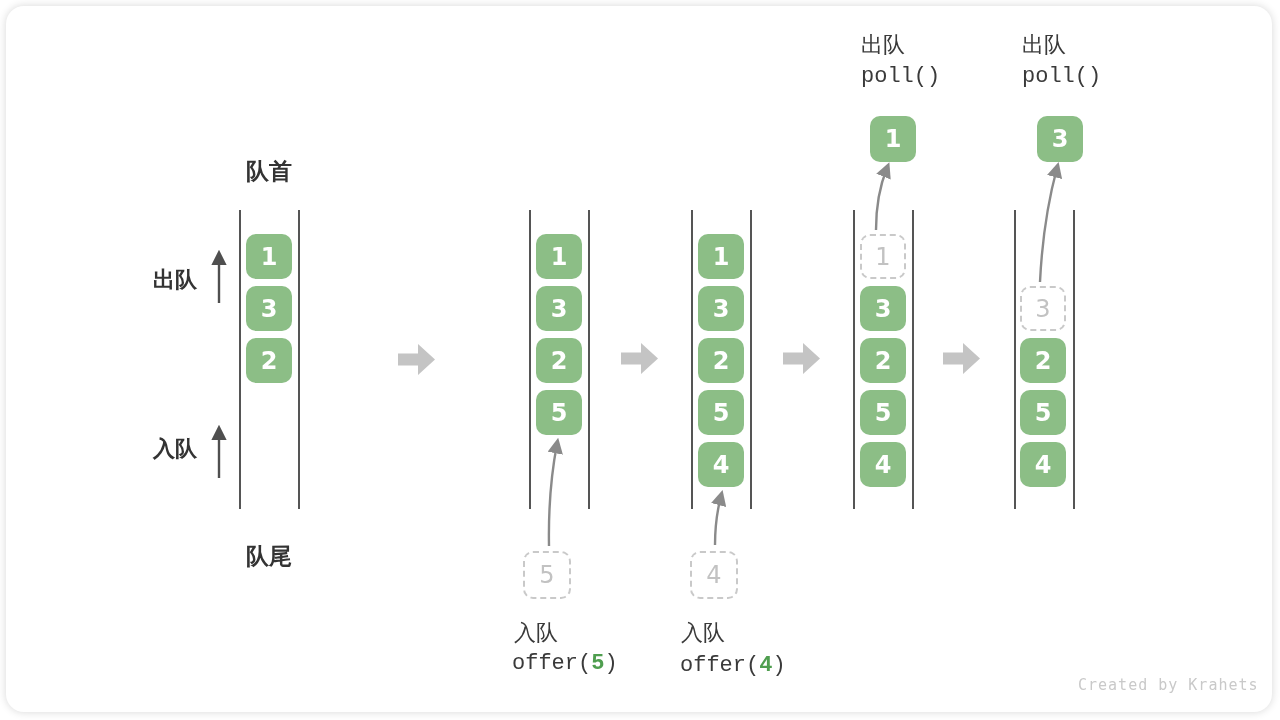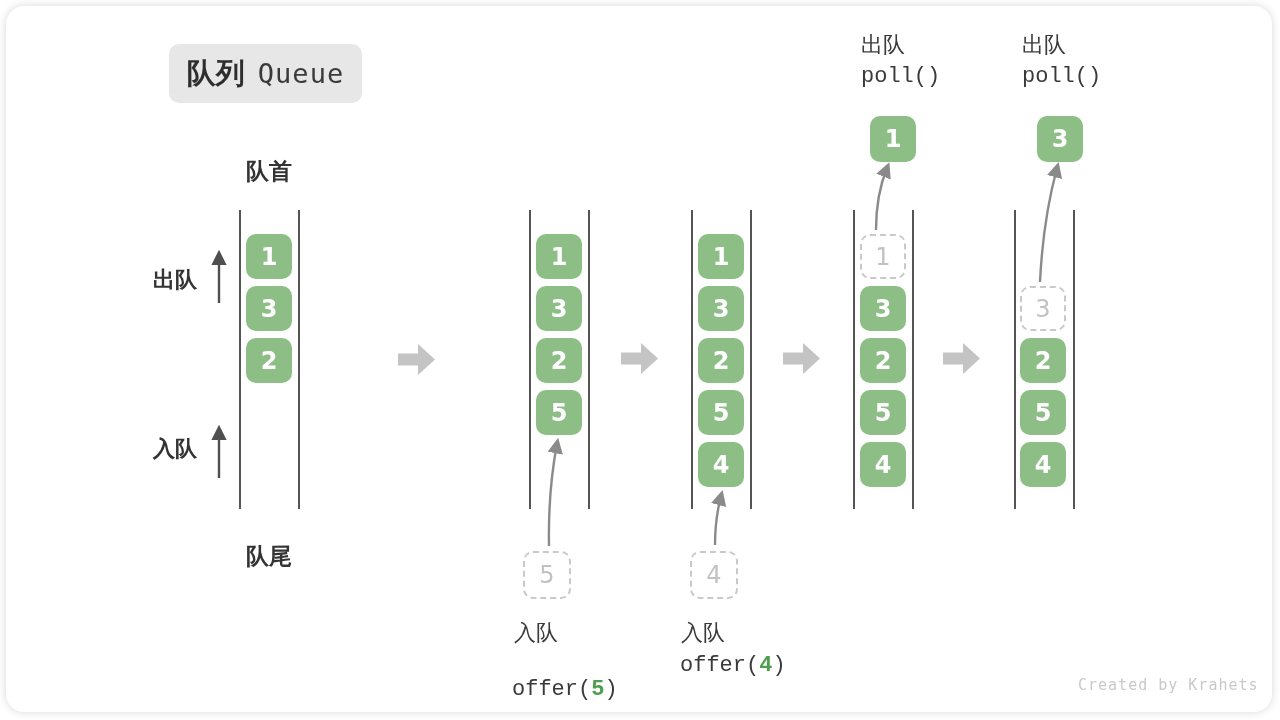--- a/index.html
+++ b/index.html
@@ -46,24 +46,20 @@
     <defs>
       <marker id="ah-dark" viewBox="0 0 10 10" refX="6" refY="5" markerWidth="6.5" markerHeight="6.5" orient="auto">
         <path d="M0,0 L10,5 L0,10 Z" fill="#4f4f4f"></path>
       </marker>
       <marker id="ah-gray" viewBox="0 0 10 10" refX="6" refY="5" markerWidth="6.5" markerHeight="6.5" orient="auto">
         <path d="M0,0 L10,5 L0,10 Z" fill="#8a8a8a"></path>
       </marker>
     </defs>
   </svg>
 
-  <div class="title-chip">
-    <span class="title-zh">队列</span>
-    <span class="title-en">Queue</span>
-  </div>
 
   <div class="col-label" style="left:239px;top:156px">队首</div>
   <div class="col-label" style="left:239px;top:541px">队尾</div>
 
   <div class="side-label" style="left:153px;top:265px">出队</div>
   <svg class="abs" style="left:211px;top:245px" width="16" height="60">
     <path d="M8,58 L8,11" stroke="#4f4f4f" stroke-width="2.4" fill="none" marker-end="url(#ah-dark)"></path>
   </svg>
   <div class="side-label" style="left:153px;top:434px">入队</div>
   <svg class="abs" style="left:211px;top:420px" width="16" height="60">
@@ -92,21 +88,21 @@
   <div class="cell solid" style="left:536px;top:234px">1</div>
   <div class="cell solid" style="left:536px;top:286px">3</div>
   <div class="cell solid" style="left:536px;top:338px">2</div>
   <div class="cell solid" style="left:536px;top:390px">5</div>
 
   <div class="cell dashed lg" style="left:523px;top:551px">5</div>
   <svg class="abs" style="left:540px;top:436px" width="28" height="114">
     <path d="M9,110 Q8,55 17,8" stroke="#8a8a8a" stroke-width="2.4" fill="none" marker-end="url(#ah-gray)"></path>
   </svg>
   <div class="op-label" style="left:514px;top:618px">入队</div>
-  <div class="op-code" style="left:512px;top:677px"><span>offer(</span><span class="arg">5</span><span>)</span></div>
+  <div class="op-code" style="left:512px;top:651px"><span>offer(</span><span class="arg">5</span><span>)</span></div>
 
   <svg class="abs" style="left:621px;top:343px" width="37" height="31">
     <polygon points="0,9.5 20,9.5 20,0 37,15.5 20,31 20,21.5 0,21.5" fill="#c4c4c4"></polygon>
   </svg>
 
   <div class="cell solid" style="left:698px;top:234px">1</div>
   <div class="cell solid" style="left:698px;top:286px">3</div>
   <div class="cell solid" style="left:698px;top:338px">2</div>
   <div class="cell solid" style="left:698px;top:390px">5</div>
   <div class="cell solid" style="left:698px;top:442px">4</div>

